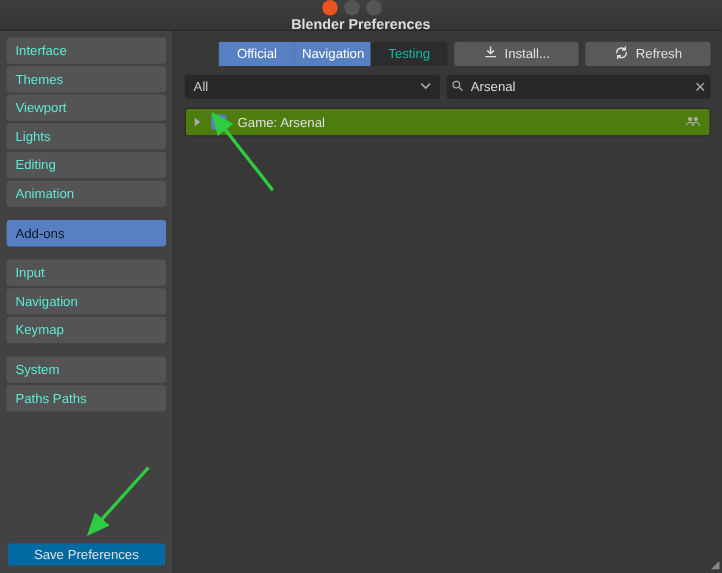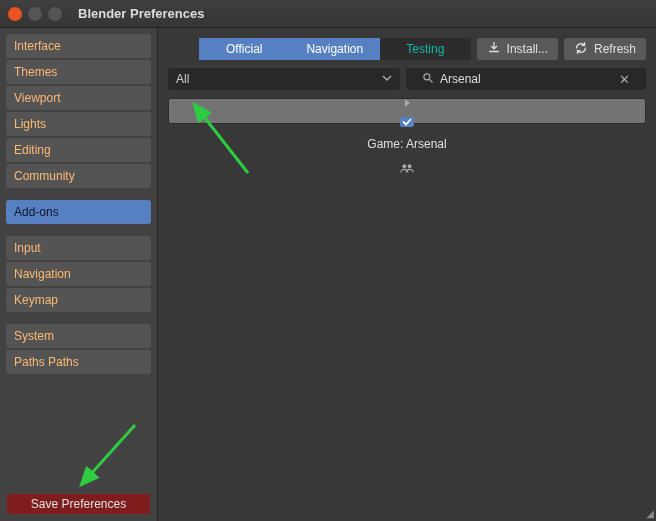--- a/index.html
+++ b/index.html
@@ -1,51 +1,51 @@
 <!DOCTYPE html>
 <html><head>
 <meta charset="utf-8">
 <style>
   * { box-sizing: border-box; margin: 0; padding: 0; font-family: -apple-system, BlinkMacSystemFont, "Segoe UI", sans-serif; }
   body { background: #3b3b3b; width: 656px; height: 521px; overflow: hidden; color: #cccccc; font-size: 12px; }
   
-  .titlebar { height: 28px; background: linear-gradient(#3f3f3f, #353535); display: flex; align-items: center; padding: 0 8px; border-bottom: 1px solid #222; }
+  .titlebar { height: 28px; background: linear-gradient(#3f3f3f, #353535); display: flex; align-items: center; padding: 0 8px; border-bottom: 1px solid #222; flex-direction: column; }
   .win-btns { display: flex; gap: 6px; margin-right: 16px; }
   .win-btn { width: 14px; height: 14px; border-radius: 50%; display:flex; align-items:center; justify-content:center;}
   .win-close { background: #e95420; }
   .win-min { background: #555; }
   .win-max { background: #555; }
   .title { color: #ddd; font-size: 13px; font-weight: bold; }
   
   .main { display: flex; height: calc(521px - 28px); }
   .sidebar { width: 158px; background: #424242; border-right: 1px solid #2a2a2a; padding: 6px 6px; display:flex; flex-direction:column; }
-  .sidebar-item { height: 24px; line-height: 24px; padding: 0 8px; margin-bottom: 2px; background: #545454; border-radius: 3px; color: #fdba74; cursor:pointer; font-size:12px; }
+  .sidebar-item { height: 24px; line-height: 24px; padding: 0 8px; margin-bottom: 2px; background: #545454; border-radius: 3px; color: #5eead4; cursor:pointer; font-size:12px; }
   .sidebar-item.active { background: #5680c2; color: #0f172a; }
   .sidebar-gap { height: 10px; }
   .sidebar-spacer { flex: 1; }
-  .save-btn { height: 22px; background: #7f1d1d; border:1px solid #444; border-radius:3px; color:#e0e0e0; text-align:center; line-height:20px; cursor:pointer; font-size:12px;margin-top:12px;}
+  .save-btn { height: 22px; background: #0369a1; border:1px solid #444; border-radius:3px; color:#e0e0e0; text-align:center; line-height:20px; cursor:pointer; font-size:12px;margin-top:12px;}
   
   .content { flex: 1; background: #383838; padding: 10px 10px; position:relative; }
   
   .toprow { display:flex; gap:2px; height:22px; margin-bottom:8px; }
   .tabgroup { display:flex; flex:1; border-radius:3px; overflow:hidden;padding-left:31px;}
   .tab { flex:1; display:flex; align-items:center; justify-content:center; background:#2c2c2c; color:#14b8a6; cursor:pointer; font-size:12px;}
   .tab.active { background:#5680c2; color:#fff; }
-  .top-btn { display:flex; align-items:center; gap:6px; padding:0 10px; background:#595959; border-radius:3px; color:#e0e0e0; cursor:pointer; font-size:12px; margin-left:4px;}
+  .top-btn { display:flex; align-items:center; gap:6px; padding:0 26px; background:#595959; border-radius:3px; color:#e0e0e0; cursor:pointer; font-size:12px; margin-left:4px;}
   .top-btn svg { width:14px; height:14px; }
   
   .filterrow { display:flex; gap:6px; height:22px; margin-bottom:8px; }
   .dropdown { flex:0 0 232px; background:#282828; border-radius:3px; display:flex; align-items:center; padding:0 8px; color:#ccc; cursor:pointer; justify-content:space-between;}
   .dropdown svg{width:10px;height:10px;}
-  .search { flex:1; background:#282828; border-radius:3px; display:flex; align-items:center; padding:0 16px; gap:6px; }
+  .search { flex:1; background:#282828; border-radius:3px; display:flex; align-items:center; padding:0 4px; gap:6px; }
   .search input { flex:1; background:transparent; border:none; outline:none; color:#ddd; font-size:12px;}
   .search svg{width:12px;height:12px;}
   .clear-x { color:#aaa; cursor:pointer; font-size:13px;}
   
-  .addon-row { height:26px; background:#737373; border:1px solid #2b2b2b; border-radius:3px; display:flex; align-items:center; padding:0 8px; gap:10px;flex-direction:column; }
+  .addon-row { height:26px; background:#4d7c0f; border:1px solid #2b2b2b; border-radius:3px; display:flex; align-items:center; padding:0 8px; gap:10px; }
   .disclosure { width:0;height:0;border-left:5px solid #aaa;border-top:4px solid transparent;border-bottom:4px solid transparent; cursor:pointer;}
   .checkbox { width:14px;height:14px; background:#5680c2; border-radius:2px; display:flex;align-items:center;justify-content:center; cursor:pointer;}
   .checkbox svg{width:10px;height:10px;}
   .addon-name { flex:1; color:#e0e0e0; }
   .community-icon { color:#aaa; }
   .community-icon svg{width:14px;height:14px;}
   
   .arrow { position:absolute; pointer-events:none;}
   .arrow svg { overflow:visible; }
   
@@ -64,21 +64,21 @@
 </div>
 
 <div class="main">
   <div class="sidebar">
     <div id="sidebar-items">
         <div class="sidebar-item">Interface</div>
         <div class="sidebar-item">Themes</div>
         <div class="sidebar-item">Viewport</div>
         <div class="sidebar-item">Lights</div>
         <div class="sidebar-item">Editing</div>
-        <div class="sidebar-item">Community</div>
+        <div class="sidebar-item">Animation</div>
         <div class="sidebar-gap"></div>
         <div class="sidebar-item active">Add-ons</div>
         <div class="sidebar-gap"></div>
         <div class="sidebar-item">Input</div>
         <div class="sidebar-item">Navigation</div>
         <div class="sidebar-item">Keymap</div>
         <div class="sidebar-gap"></div>
         <div class="sidebar-item">System</div>
         <div class="sidebar-item">Paths Paths</div>
       </div>

